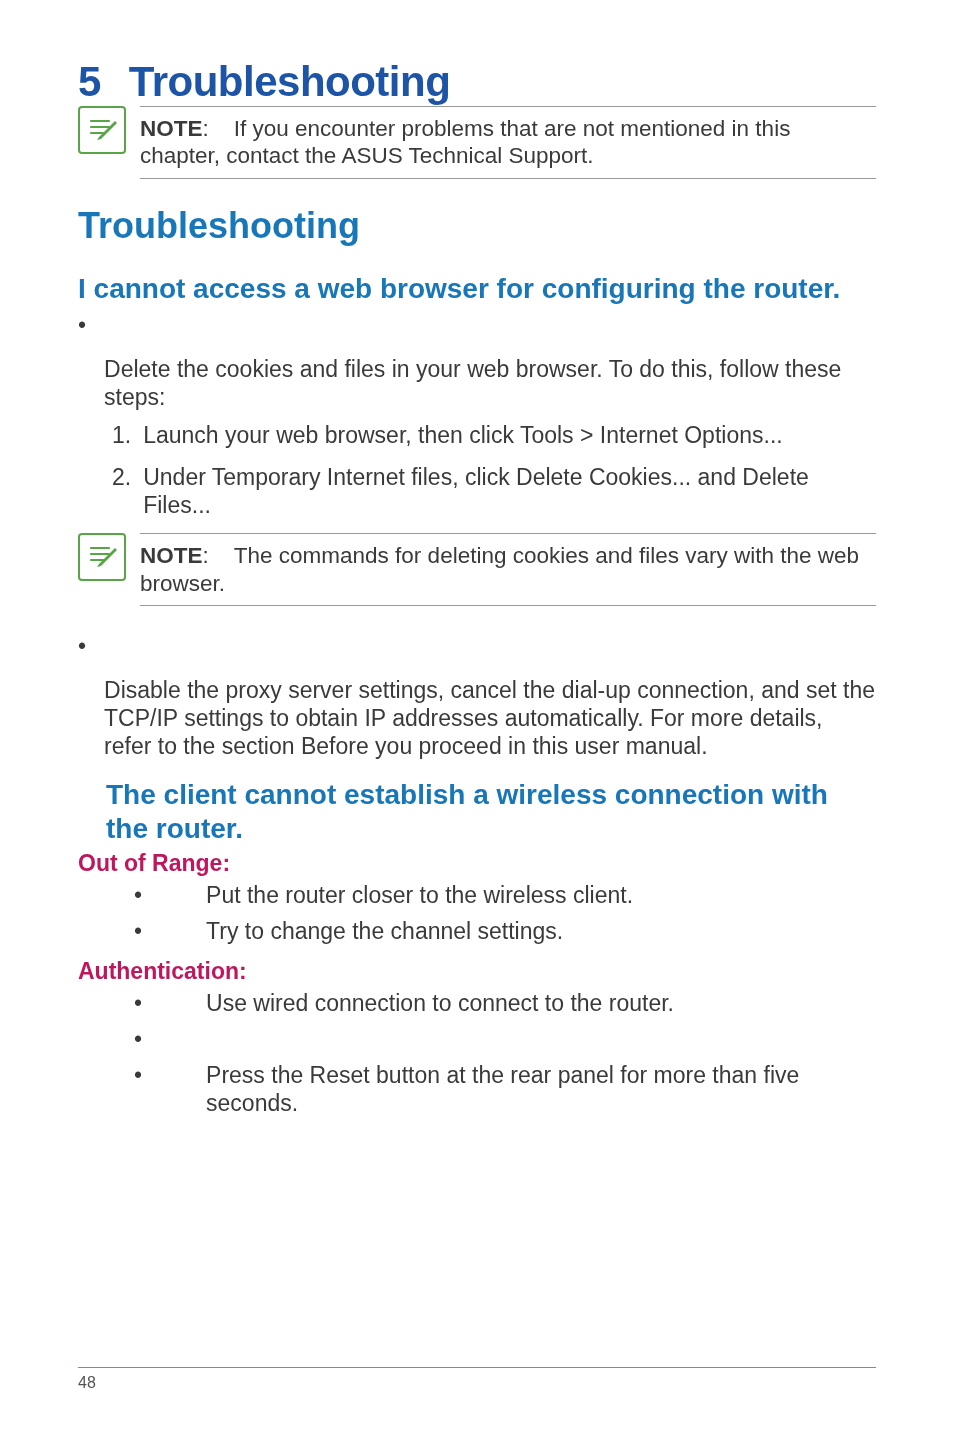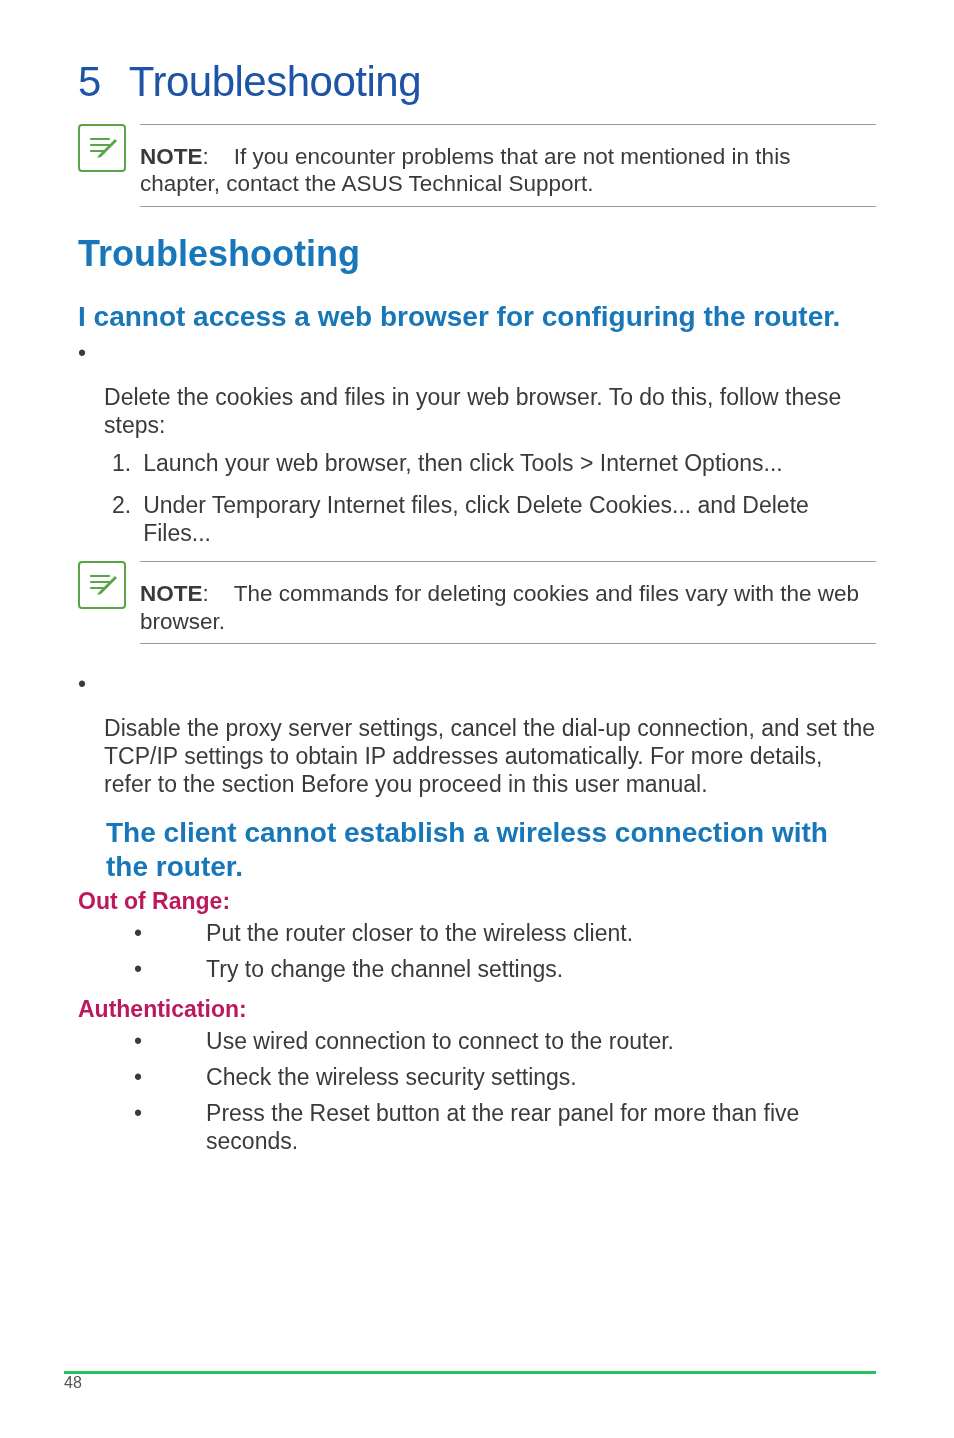--- a/index.html
+++ b/index.html
@@ -7,23 +7,22 @@
     width: 954px;
     height: 1438px;
     background: #fff;
     font-family: "Segoe UI", "Myriad Pro", Arial, sans-serif;
     color: #3a3a3a;
     position: relative;
     padding: 58px 78px 0 78px;
   }
   .chapter-title {
     font-size: 42px;
-    font-weight: 400;
+    font-weight: 700;
     color: #1d54a6;
-    margin-bottom: 18px;
     letter-spacing: -0.5px;
   }
   .chapter-title .num {
     margin-right: 28px;
   }
   .note-icon {
     width: 48px;
     height: 48px;
     border: 2.5px solid #58a447;
     border-radius: 4px;
@@ -35,21 +34,21 @@
   .note-icon svg { display: block; }
   .note-block {
     display: flex;
     align-items: flex-start;
     gap: 14px;
     margin-bottom: 26px;
   }
   .note-text-wrap {
     border-top: 1px solid #999;
     border-bottom: 1px solid #999;
-    padding: 18px 0 8px 0;
+    padding: 8px 0 8px 0;
     flex: 1;
     font-size: 22.5px;
     line-height: 1.22;
     color: #3a3a3a;
   }
   .note-text-wrap .note-label { font-weight: 700; }
   h2.section-title {
     font-size: 36px;
     font-weight: 700;
     color: #1877b9;
@@ -95,24 +94,25 @@
     line-height: 1.22;
     color: #3a3a3a;
     margin-bottom: 8px;
     padding-left: 56px;
   }
   .nested-bullet .bullet { flex-shrink: 0; }
   .nested-bullet .bullet-text { flex: 1; margin-left: 44px; }
   strong { font-weight: 400; }
   .page-footer {
     position: absolute;
-    left: 64px;
+    left: 78px;
     right: 78px;
     bottom: 46px;
-    border-top: 3px solid #22c55e;
+    border-top: 1px solid #22c55e;
+    padding-top: 6px;
     font-size: 16px;
     color: #555;
   }
 </style>
 </head>
 <body>
 
 <h1 class="chapter-title">
   <span class="num">5</span><span>Troubleshooting</span>
 </h1>
@@ -193,21 +193,20 @@
 </div>
 
 <div class="bold-sub">Authentication:</div>
 
 <div class="nested-bullet">
   <span class="bullet">•</span>
   <span class="bullet-text">Use wired connection to connect to the router.</span>
 </div>
 <div class="nested-bullet">
   <span class="bullet">•</span>
-  <span class="bullet-text">Check the wireless security settings.</span>
 </div>
 <div class="nested-bullet">
   <span class="bullet">•</span>
   <span class="bullet-text">Press the Reset button at the rear panel for more than five seconds.</span>
 </div>
 
 <div class="page-footer">
   <span>48</span>
 </div>
 

